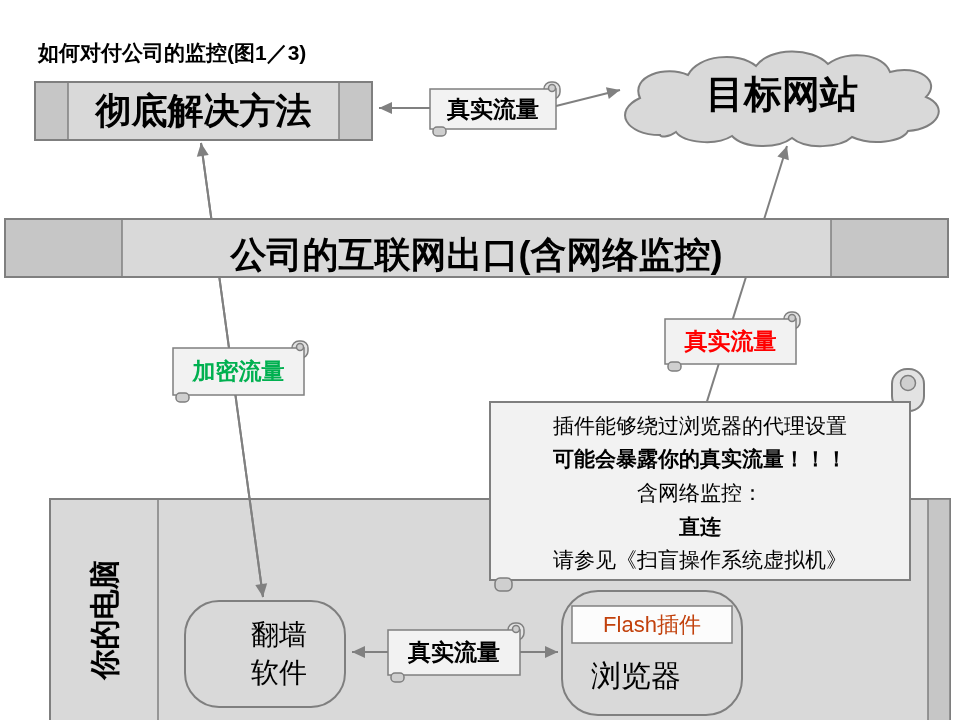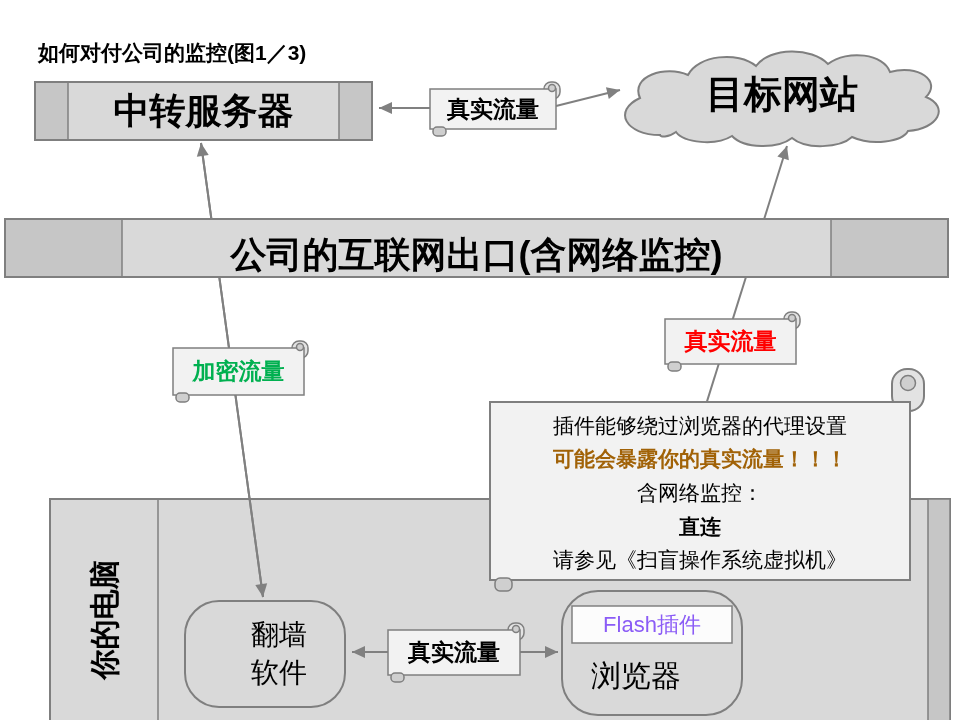--- a/index.html
+++ b/index.html
@@ -17,25 +17,25 @@
   #relay-label   { left:35px;  top:53px;  width:337px; height:58px; font-size:36px; font-weight:bold; }
   #cloud-label   { left:650px; top:36px;  width:264px; height:58px; font-size:38px; font-weight:bold;text-align:right; }
   #gateway-label { left:5px;   top:190px; width:943px; height:72px; font-size:36px; font-weight:bold; }
   #real-top-label    { left:430px; top:60px;  width:126px; height:40px; font-size:23px; font-weight:bold; }
   #encrypted-label   { left:173px; top:319px; width:131px; height:47px; font-size:23px; font-weight:bold; color:#00B050; }
   #real-right-label  { left:665px; top:290px; width:131px; height:45px; font-size:23px; font-weight:bold; color:#FF0000; }
   #real-bottom-label { left:388px; top:601px; width:132px; height:45px; font-size:23px; font-weight:bold; }
   #computer-label { left:52px; top:470px; width:106px; height:240px; }
   #computer-label span { display:block; transform:rotate(-90deg); white-space:nowrap; font-size:30px; font-weight:bold; }
   #fanqiang-label { left:185px; top:572px; width:188px; height:106px; font-size:28px; line-height:1.35; white-space:pre-line; }
-  #flash-label   { left:572px; top:577px; width:160px; height:37px; font-size:22px; color:#8b5cf6; }
+  #flash-label   { left:572px; top:577px; width:160px; height:37px; font-size:22px; color:#c2410c; }
   #browser-label { left:562px; top:618px; width:148px; height:58px; font-size:30px; }
   #note-text { position:absolute; left:500px; top:380px; width:400px; height:168px; display:flex; flex-direction:column;align-items:center; }
   .note-line { flex:1; display:flex; align-items:center; justify-content:center; font-size:21px; color:#000; }
-  .note-line.red { color:#a16207; font-weight:bold; }
+  .note-line.red { color:#000000; font-weight:bold; }
   .bold { font-weight:bold; }
 </style>
 </head>
 <body>
 
 <div id="stage">
 
   <svg id="shapes" viewBox="0 0 960 720" xmlns="http://www.w3.org/2000/svg">
     <defs>
       <marker id="arrow" markerUnits="userSpaceOnUse" markerWidth="16" markerHeight="14" refX="14" refY="7" orient="auto">
@@ -124,21 +124,21 @@
     <g stroke="#7F7F7F" stroke-width="2">
       <rect x="892" y="340" width="32" height="42" rx="15" fill="#E3E3E3"></rect>
       <rect x="490" y="373" width="420" height="178" fill="#F2F2F2"></rect>
       <circle cx="908" cy="354" r="7.5" fill="#CFCFCF" stroke-width="1.5"></circle>
       <rect x="495" y="549" width="17" height="13" rx="5" fill="#CFCFCF" stroke-width="1.5"></rect>
     </g>
   </svg>
 
   <div id="title" class="t">如何对付公司的监控(图1／3)</div>
 
-  <div id="relay-label" class="t">中转服务器</div>
+  <div id="relay-label" class="t">彻底解决方法</div>
   <div id="cloud-label" class="t">目标网站</div>
   <div id="gateway-label" class="t">公司的互联网出口(含网络监控)</div>
 
   <div id="real-top-label" class="t">真实流量</div>
   <div id="encrypted-label" class="t">加密流量</div>
   <div id="real-right-label" class="t">真实流量</div>
   <div id="real-bottom-label" class="t">真实流量</div>
 
   <div id="computer-label" class="t">
     <span>你的电脑</span>

